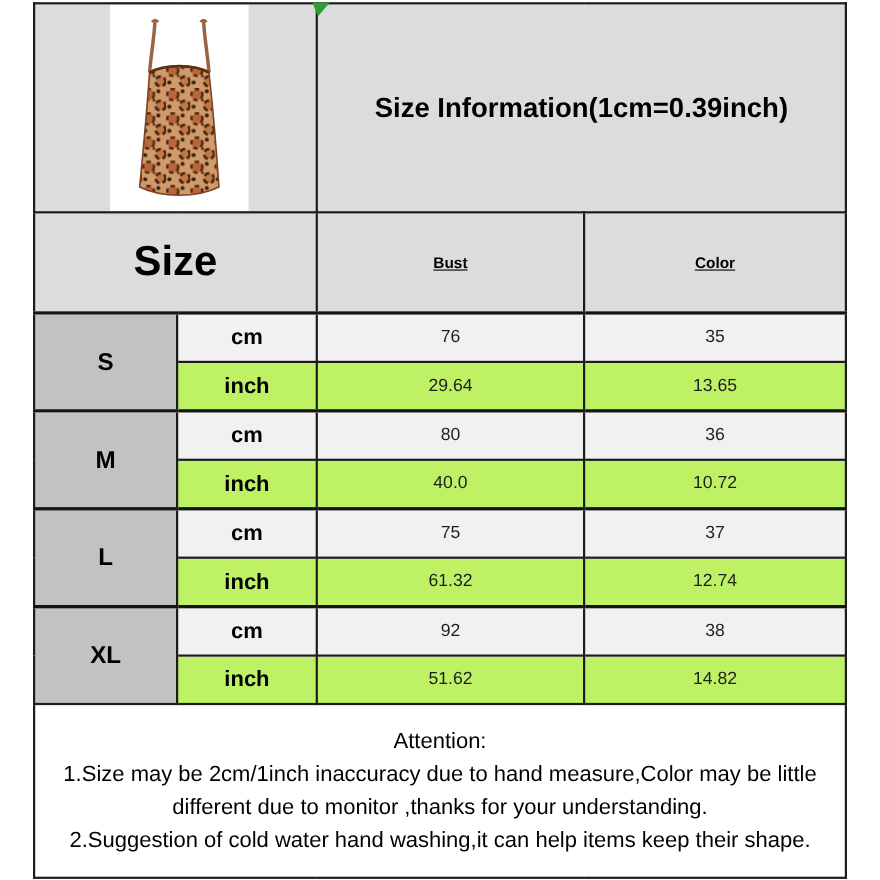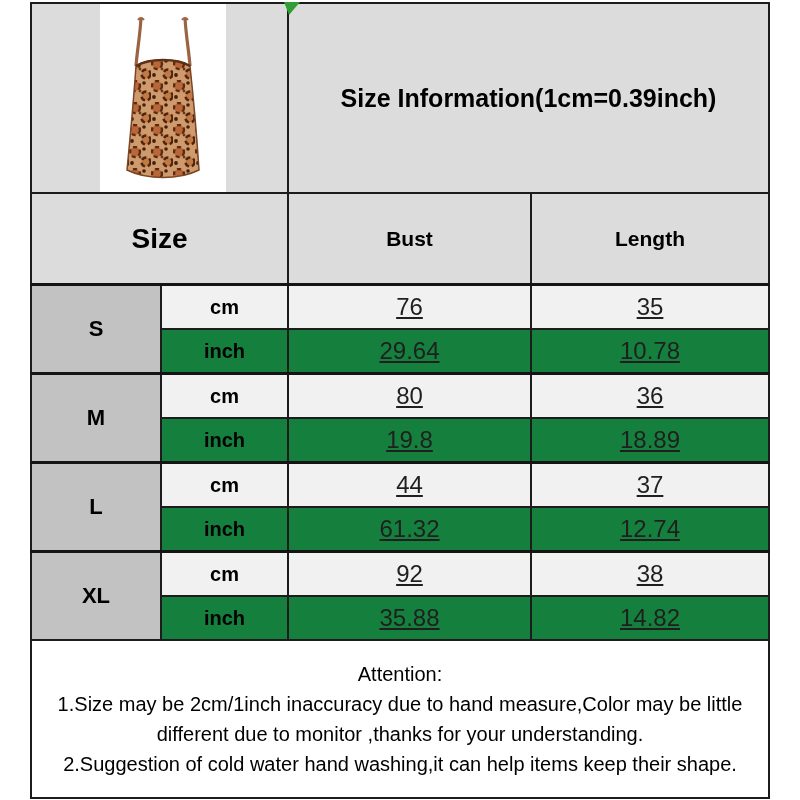--- a/index.html
+++ b/index.html
@@ -47,38 +47,37 @@
     font-size:25px;
     font-weight:bold;
     letter-spacing:0px;
   }
   
   td.hdr{
     height:89px;
     background:#dcdcdc;
     font-weight:bold;
   }
-  td.hdr-size{font-size:28px;}
-  td.hdr-measure{font-size:21px;}
+  td.hdr-size{font-size:38px;}
+  td.hdr-measure{font-size:14px;text-decoration:underline;}
   
   td.size-letter{
     background:#c2c2c2;
     font-weight:bold;
     font-size:22px;
   }
   tr.row-cm td.data{background:#f1f1f1;}
-  tr.row-inch td.data{background:#15803d;}
+  tr.row-inch td.data{background:#bef264;}
   td.unit{
     font-weight:bold;
     font-size:20px;
   }
   td.val{
-    font-size:24px;
+    font-size:16px;
     color:#1f1f1f;
-    text-decoration:underline;
   }
   tr.data-row td{height:42px;}
   tr.group-start td{border-top:3px solid #141414;}
   
   td.attention-cell{
     height:156px;
     background:#ffffff;
     text-align:left;
     vertical-align:top;
     padding:2px 6px 0 4px;
@@ -133,68 +132,68 @@
             <path d="M29 52 C42 44 70 44 83 52" fill="none" stroke="#5d2f14" stroke-width="2.5"></path>
           </svg>
         </div>
       </td>
       <td class="title-cell" colspan="2">Size Information(1cm=0.39inch)</td>
     </tr>
 
     <tr>
       <td class="hdr hdr-size" colspan="2">Size</td>
       <td class="hdr hdr-measure">Bust</td>
-      <td class="hdr hdr-measure">Length</td>
+      <td class="hdr hdr-measure">Color</td>
     </tr>
 
     <tr class="data-row row-cm group-start">
       <td class="size-letter" rowspan="2">S</td>
       <td class="unit data">cm</td>
       <td class="val data">76</td>
       <td class="val data">35</td>
     </tr>
     <tr class="data-row row-inch">
       <td class="unit data">inch</td>
       <td class="val data">29.64</td>
-      <td class="val data">10.78</td>
+      <td class="val data">13.65</td>
     </tr>
 
     <tr class="data-row row-cm group-start">
       <td class="size-letter" rowspan="2">M</td>
       <td class="unit data">cm</td>
       <td class="val data">80</td>
       <td class="val data">36</td>
     </tr>
     <tr class="data-row row-inch">
       <td class="unit data">inch</td>
-      <td class="val data">19.8</td>
-      <td class="val data">18.89</td>
+      <td class="val data">40.0</td>
+      <td class="val data">10.72</td>
     </tr>
 
     <tr class="data-row row-cm group-start">
       <td class="size-letter" rowspan="2">L</td>
       <td class="unit data">cm</td>
-      <td class="val data">44</td>
+      <td class="val data">75</td>
       <td class="val data">37</td>
     </tr>
     <tr class="data-row row-inch">
       <td class="unit data">inch</td>
       <td class="val data">61.32</td>
       <td class="val data">12.74</td>
     </tr>
 
     <tr class="data-row row-cm group-start">
       <td class="size-letter" rowspan="2">XL</td>
       <td class="unit data">cm</td>
       <td class="val data">92</td>
       <td class="val data">38</td>
     </tr>
     <tr class="data-row row-inch">
       <td class="unit data">inch</td>
-      <td class="val data">35.88</td>
+      <td class="val data">51.62</td>
       <td class="val data">14.82</td>
     </tr>
 
     <tr>
       <td class="attention-cell" colspan="4">
         <div class="attn">
           <p>Attention:</p>
           <p>1.Size may be 2cm/1inch inaccuracy due to hand measure,Color may be little different due to monitor ,thanks for your understanding.</p>
           <p>2.Suggestion of cold water hand washing,it can help items keep their shape.</p>
         </div>

